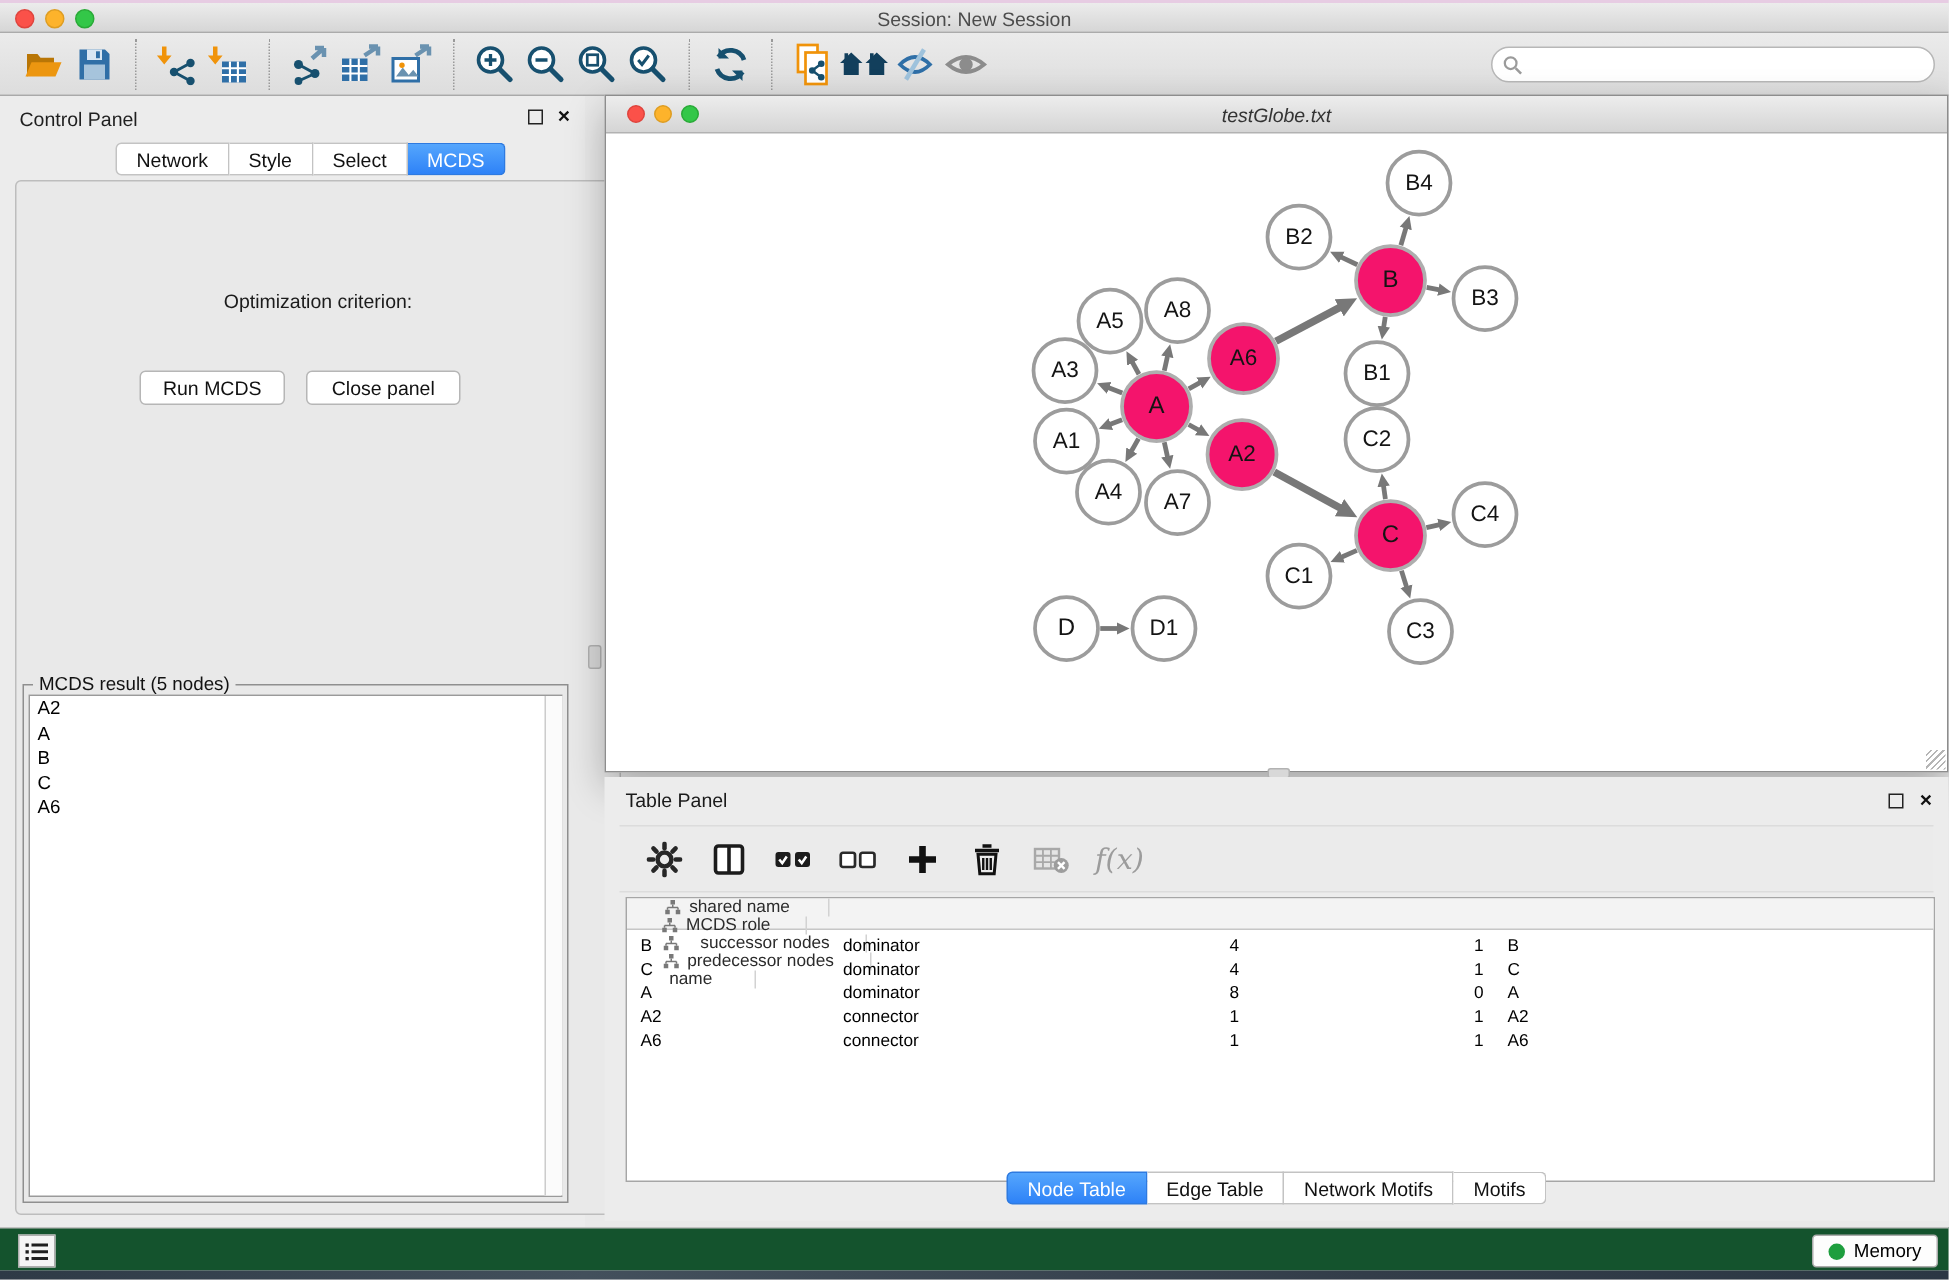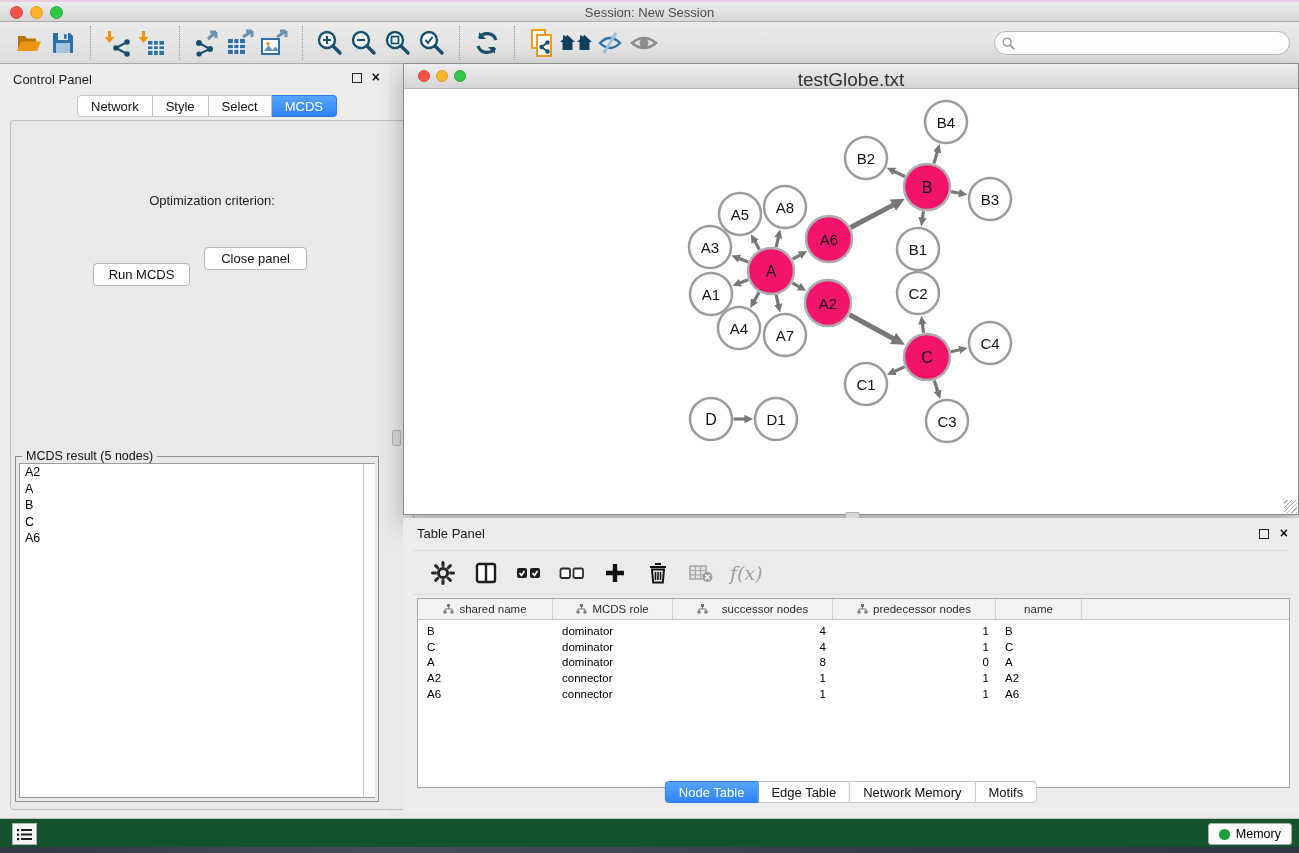--- a/index.html
+++ b/index.html
@@ -80,21 +80,21 @@
     background:linear-gradient(#6cb0fd,#2f83f7); display:flex; flex-direction:column;
     align-items:center; justify-content:center; gap:2px;
   }
   .spinner .up{ width:0;height:0;border-left:4px solid transparent;border-right:4px solid transparent;border-bottom:5px solid #fff; }
   .spinner .dn{ width:0;height:0;border-left:4px solid transparent;border-right:4px solid transparent;border-top:5px solid #fff; }
   .cp-btn{
     position:absolute; top:126px; height:23px; background:#fff; border:1px solid #b6b6b6;
     border-radius:4px; font-size:13px; color:#111; display:flex; align-items:center; justify-content:center;
     font-family:"Liberation Sans",sans-serif;
   }
-  .btn-run{ left:82px; width:97px;margin-top:16px; }
+  .btn-run{ left:82px; width:97px; }
   .btn-close{ left:193px; width:103px; }
   .result-box{
     position:absolute; left:4px; top:335px; width:364px; height:346px;
     border:1px solid #8f8f8f;
   }
   .result-legend{
     position:absolute; left:6px; top:-8px; background:#e9e9e9; padding:0 4px;
     font-size:12.5px; color:#111;
   }
   .result-list{
@@ -112,21 +112,21 @@
     background:#d8d8d8; border:1px solid #b2b2b2; border-radius:2px; }
   
   .network-window{
     position:absolute; left:403px; top:63px; width:896px; height:452px;
     background:#fff; border:1px solid #8d8d8d; box-shadow:0 10px 24px rgba(0,0,0,.28);
   }
   .nw-titlebar{
     position:relative; height:25px; background:linear-gradient(#ededed,#d5d5d5);
     border-bottom:1px solid #b2b2b2;
   }
-  .nw-titlebar .wtitle{ position:absolute; left:0; right:0; top:5px; text-align:center; font-size:19px; color:#333; }
+  .nw-titlebar .wtitle{ position:absolute; left:0; right:0; top:5px; text-align:center; font-size:13px; color:#333;font-style:italic; }
   .nw-canvas{ position:absolute; left:1px; top:26px; width:892px; height:424px; background:#fff; }
   .nw-grip{
     position:absolute; right:1px; bottom:1px; width:13px; height:13px;
     background:repeating-linear-gradient(135deg, transparent 0 2px, #b5b5b5 2px 3px);
   }
   
   .table-panel{
     position:absolute; left:403px; top:518px; width:896px; height:296px; background:#ececec;
   }
   .table-panel .panel-float{ right:30px; top:11px; }
@@ -136,21 +136,21 @@
     position:absolute; left:10px; right:10px; top:32px; height:45px;
     border-top:1px solid #dcdcdc; border-bottom:1px solid #dcdcdc;
     display:flex; align-items:center; gap:15px; padding-left:16px; background:#ebebeb;
   }
   .tpicon{ width:28px; height:28px; display:flex; align-items:center; justify-content:center; }
   .fx-label{ font-family:"DejaVu Serif", serif; font-style:italic; font-size:19px; color:#9c9c9c; }
   .tp-table{
     position:absolute; left:14px; top:80px; width:873px; height:190px;
     background:#fff; border:1px solid #a6a6a6;
   }
-  .thead{ display:flex; height:21px; background:#f3f3f3; border-bottom:1px solid #c6c6c6; }
+  .thead{ display:flex; height:21px; background:#f3f3f3; border-bottom:1px solid #c6c6c6;flex-direction:column; }
   .th{
     display:flex; align-items:center; justify-content:center; gap:5px;
     font-size:11.5px; color:#2b2b2b; border-right:1px solid #d2d2d2; height:100%;
   }
   .tbody{ padding-top:3px; }
   .tr{ display:flex; height:15.8px; align-items:center; }
   .td{ font-size:11.5px; color:#000; overflow:hidden; white-space:nowrap; }
   .td.left{ text-align:left; padding-left:9px; }
   .td.right{ text-align:right; padding-right:7px; }
   .tp-tabs{ left:50%; transform:translateX(-50%); bottom:11px; top:auto; position:absolute; display:flex; }
@@ -617,21 +617,21 @@
           <div class="td left" style="width: 120px;">connector</div>
           <div class="td right" style="width: 160px;">1</div>
           <div class="td right" style="width: 163px;">1</div>
           <div class="td left" style="width: 86px;">A6</div>
         </div>
       </div>
   </div>
   <div class="seg-tabs tp-tabs">
       <div class="seg sel">Node Table</div>
       <div class="seg">Edge Table</div>
-      <div class="seg">Network Memory</div>
+      <div class="seg">Network Motifs</div>
       <div class="seg">Motifs</div>
     </div>
 </div>
 
 <div class="status-bar">
   <div class="list-btn">
     <svg width="17" height="15" viewBox="0 0 17 15">
         <g stroke="#1e1e1e" stroke-width="2">
           <path d="M5 3 h11 M5 7.5 h11 M5 12 h11"></path>
         </g>

